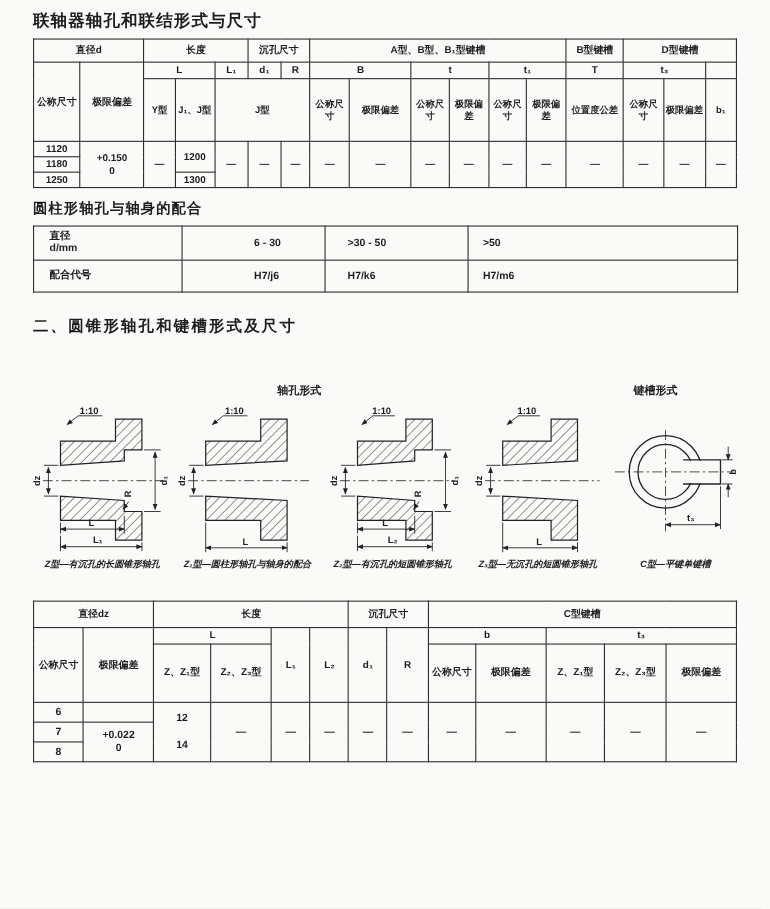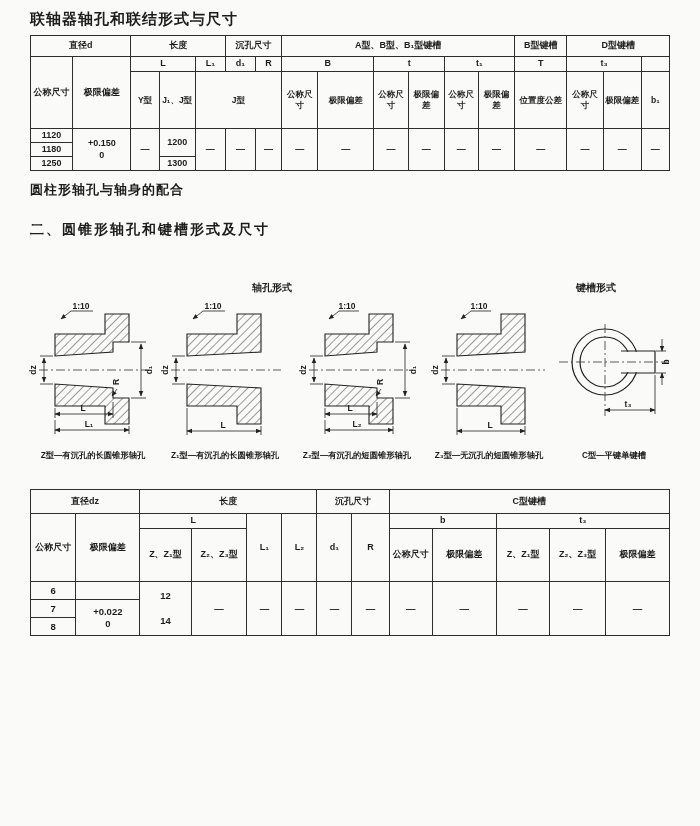--- a/index.html
+++ b/index.html
@@ -30,21 +30,21 @@
   .t2-label{text-align:left;padding-left:14px;white-space:pre-line;line-height:1.15;}
   .pad-a{text-align:left;padding-left:65px;}
   .pad-b{text-align:left;padding-left:20px;}
   .pad-c{text-align:left;padding-left:13px;}
   .form-labels{position:relative;height:13px;margin-top:42px;font-size:10px;font-weight:bold;padding-left:24px;}
   .form-labels span{position:absolute;top:0;}
   .lbl-hole{left:252px;} .lbl-key{left:576px;}
   .figrow{display:flex;justify-content:center;align-items:flex-start;
           padding:4px 26px 0 26px;}
   .fig{display:flex;flex-direction:column;align-items:center;}
-  .fig .cap{font-size:8.3px;font-weight:bold;white-space:nowrap;margin-top:12px;}
+  .fig .cap{font-size:8.3px;font-weight:bold;white-space:nowrap;margin-top:2px;font-style:italic;}
   .hatched{fill:url(#hatch);stroke:#222;stroke-width:1.1;}
   .cl{stroke:#333;stroke-width:0.8;stroke-dasharray:9 3 2 3;}
   .dim{stroke:#222;stroke-width:0.8;fill:none;}
   .outline{fill:none;stroke:#222;stroke-width:1.2;}
   .dlab{font-size:8.5px;font-weight:bold;fill:#1d1d1d;
         font-family:"Liberation Sans","DejaVu Sans",sans-serif;}
   .lcell{display:flex;flex-direction:column;justify-content:space-around;height:51px;border-radius:22px;}
 </style>
 </head>
 <body>
@@ -150,20 +150,43 @@
     <tr class="dr">
       <td>1250</td>
       <td>1300</td>
     </tr>
   </tbody>
     </table>
 
 
   <div class="title2">圆柱形轴孔与轴身的配合</div>
 
+  <table class="t2">
+    <colgroup>
+      <col style="width:135px">
+        <col style="width:130px">
+        <col style="width:130px">
+        <col style="width:245px">
+    </colgroup>
+    <tbody>
+        <tr>
+      <td class="t2-label" style="height:28px">直径
+d/mm</td>
+      <td class="pad-a">6 - 30</td>
+      <td class="pad-b">&gt;30 - 50</td>
+      <td class="pad-c">&gt;50</td>
+    </tr>
+    <tr>
+      <td class="t2-label">配合代号</td>
+      <td class="pad-a">H7/j6</td>
+      <td class="pad-b">H7/k6</td>
+      <td class="pad-c">H7/m6</td>
+    </tr>
+  </tbody>
+    </table>
 
 
   <div class="title3">二、圆锥形轴孔和键槽形式及尺寸</div>
 
   <div class="form-labels">
     <span class="lbl-hole">轴孔形式</span>
     <span class="lbl-key">键槽形式</span>
   </div>
 
   <div class="figrow">
@@ -206,21 +229,21 @@
         <path class="dim" d="M66,13 L44,13 L34,21" marker-end="url(#arr)"></path>
         <line class="dim" x1="26" y1="58" x2="13" y2="58"></line>
           <line class="dim" x1="26" y1="86" x2="13" y2="86"></line>
         <line class="dim" x1="17" y1="60" x2="17" y2="84" marker-start="url(#arr)" marker-end="url(#arr)"></line>
         <text class="dlab" transform="translate(9,72) rotate(-90)" text-anchor="middle">dz</text>
         <line class="dim" x1="28" y1="110" x2="28" y2="137"></line>
           <line class="dim" x1="102" y1="128" x2="102" y2="137"></line>
         <line class="dim" x1="28" y1="133" x2="102" y2="133" marker-start="url(#arr)" marker-end="url(#arr)"></line>
         <text class="dlab" x="64" y="130" text-anchor="middle">L</text>
       </svg>
-      <div class="cap">Z₁型—有沉孔的长圆锥形轴孔</div>
+      <div class="cap">Z₁型—圆柱形轴孔与轴身的配合</div>
     </div>
 
     <div class="fig">
       <svg width="132" height="140" viewBox="0 0 132 140">
         <path class="hatched" d="M34,36 L78,36 L78,16 L102,16 L102,44 L86,44 L86,54 L34,58 Z"></path>
         <path class="hatched" d="M34,108 L78,108 L78,126 L102,126 L102,100 L86,100 L86,90 L34,86 Z"></path>
         <line class="cl" x1="18" y1="72" x2="122" y2="72"></line>
         <text class="dlab" x="56" y="11" text-anchor="middle">1:10</text>
         <path class="dim" d="M68,13 L48,13 L38,21" marker-end="url(#arr)"></path>
         <line class="dim" x1="32" y1="58" x2="19" y2="58"></line>

